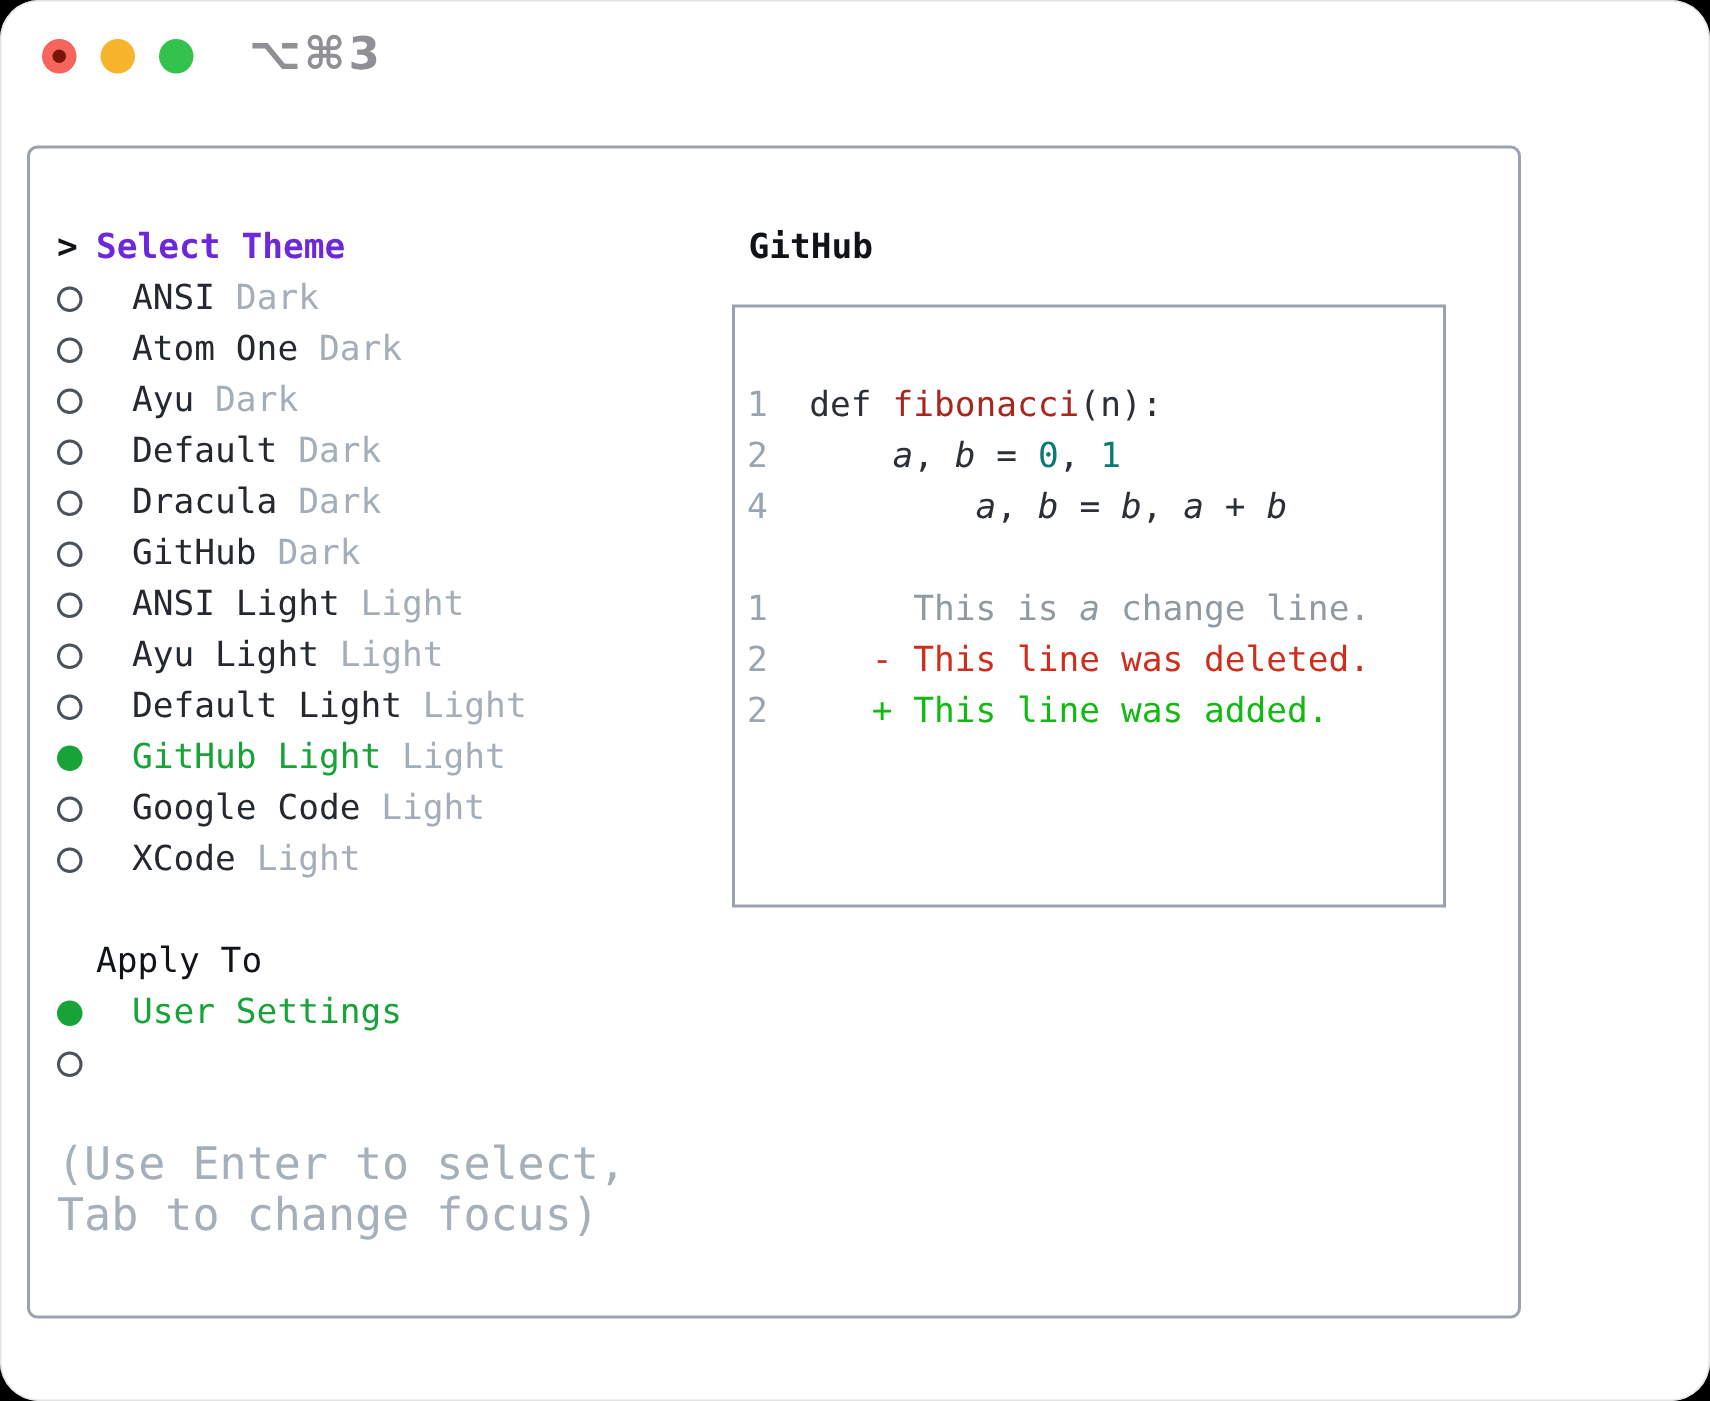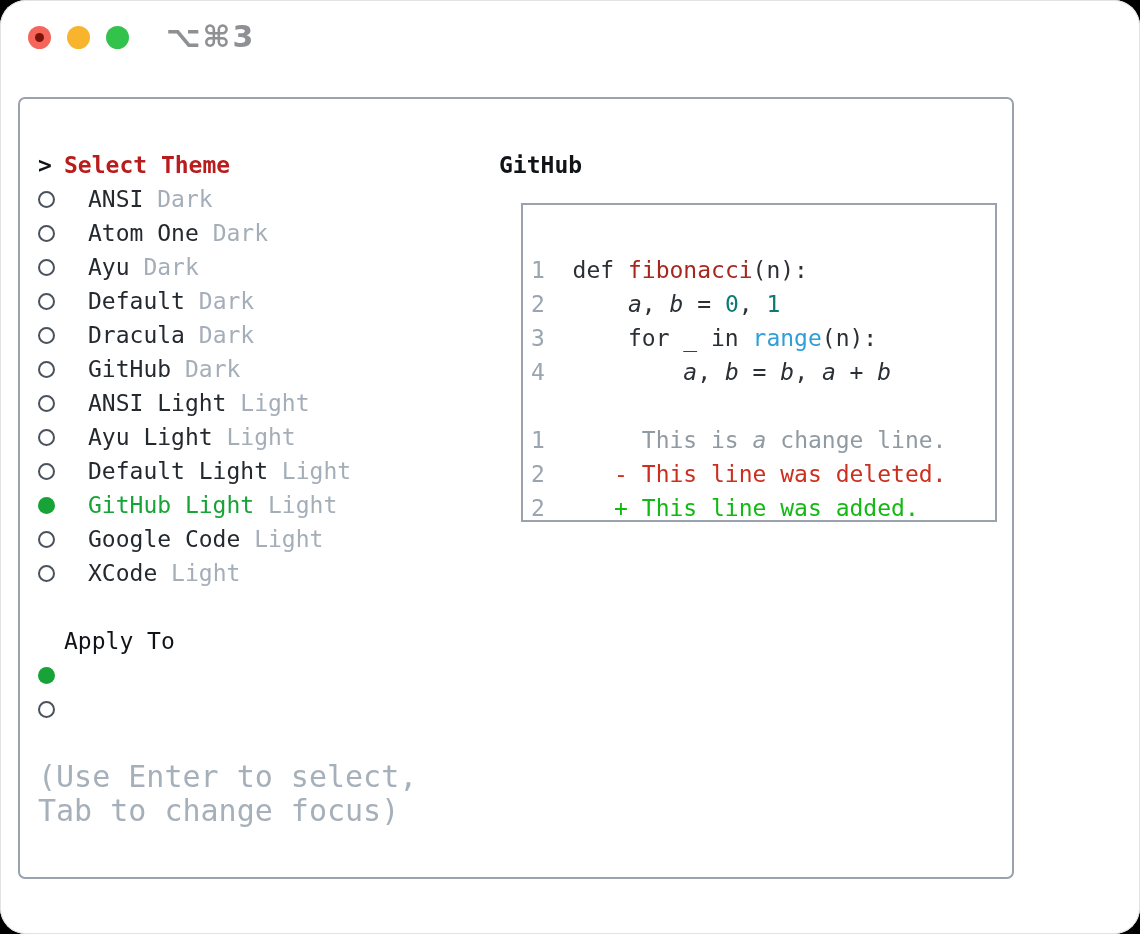--- a/index.html
+++ b/index.html
@@ -22,35 +22,35 @@
   .panel{
     position:absolute;left:18px;top:97px;width:996px;height:782px;
     border:2px solid var(--border-gray);border-radius:7px;box-sizing:border-box;
     background:#fff;
   }
   .row{display:flex;align-items:center;height:34px;font-size:23px;color:var(--text-dark);white-space:pre;}
   .marker-slot{width:26px;flex:0 0 26px;display:flex;align-items:center;}
   .ring{width:13px;height:13px;border:2px solid #4a525b;border-radius:50%;box-sizing:content-box;}
   .dot-sel{width:17px;height:17px;background:var(--accent-green);border-radius:50%;}
   .chev{font-weight:700;color:#101418;}
-  .bold-label{font-weight:700;color:#b91c1c;}
+  .bold-label{font-weight:700;color:#6d28d9;}
   .name{color:var(--text-dark);margin-left:24px;}
   .name.sel{color:var(--accent-green);}
   .variant{color:var(--muted);}
   
   .left-col{position:absolute;left:18px;top:49px;width:420px;}
   .apply-block{margin-top:34px;}
   .hint{
     margin-top:34px;width:402px;font-size:30px;line-height:34px;
     color:var(--hint-gray);white-space:normal;
   }
   
   .preview-label{position:absolute;left:479px;top:49px;height:34px;line-height:34px;font-size:23px;font-weight:700;color:#101418;}
   .preview-box{
-    position:absolute;left:501px;top:104px;width:476px;height:319px;
+    position:absolute;left:468px;top:104px;width:476px;height:402px;
     border:2px solid var(--border-gray);box-sizing:border-box;background:#fff;
   }
   .code{position:absolute;left:8px;top:48px;}
   .code-line{height:34px;line-height:34px;font-size:23px;white-space:pre;color:var(--code-fg);}
   .ln{color:var(--lineno);}
   .seg-fn{color:var(--function-red);}
   .seg-lit{color:var(--literal-teal);}
   .seg-call{color:var(--call-blue);}
   .seg-var{color:var(--code-fg);font-style:italic;}
   .seg-ctx{color:var(--context-gray);margin-top:28px;}
@@ -92,35 +92,34 @@
           <div class="row"><span class="marker-slot"><span class="ring"></span></span><span class="name">Google Code</span><span class="variant"> Light</span></div>
           <div class="row"><span class="marker-slot"><span class="ring"></span></span><span class="name">XCode</span><span class="variant"> Light</span></div>
         </div>
 
       <div class="apply-block">
         <div class="row">
           <span class="marker-slot"></span>
           <span class="bold-label" style="font-weight:400;color:#101418;">Apply To</span>
         </div>
         <div id="apply-rows">
-            <div class="row"><span class="marker-slot"><span class="dot-sel"></span></span></div>
+            <div class="row"><span class="marker-slot"><span class="dot-sel"></span></span><span class="name sel">User Settings</span></div>
             <div class="row"><span class="marker-slot"><span class="ring"></span></span></div>
           </div>
       </div>
 
       <div class="hint">(Use Enter to select, Tab to change focus)</div>
     </div>
 
     <div class="preview-label">GitHub</div>
 
     <div class="preview-box">
       <div class="code" id="code-lines">
           <div class="code-line"><span class="ln">1</span><span class="seg-fg">  def </span><span class="seg-fn">fibonacci</span><span class="seg-fg">(n):</span></div>
           <div class="code-line"><span class="ln">2</span><span class="seg-fg">      </span><span class="seg-var">a</span><span class="seg-fg">, </span><span class="seg-var">b</span><span class="seg-fg"> = </span><span class="seg-lit">0</span><span class="seg-fg">, </span><span class="seg-lit">1</span></div>
-          <div class="code-line"><span class="ln">3</span><span class="seg-fg">      for _ in </span><span class="seg-call">range</span><span class="seg-fg">(n):</span></div>
           <div class="code-line"><span class="ln">4</span><span class="seg-fg">          </span><span class="seg-var">a</span><span class="seg-fg">, </span><span class="seg-var">b</span><span class="seg-fg"> = </span><span class="seg-var">b</span><span class="seg-fg">, </span><span class="seg-var">a</span><span class="seg-fg"> + </span><span class="seg-var">b</span></div>
           <div class="code-line"><span class="ln"> </span></div>
           <div class="code-line"><span class="ln">1</span><span class="seg-ctx">       This is </span><span class="seg-ctxv">a</span><span class="seg-ctx"> change line.</span></div>
           <div class="code-line"><span class="ln">2</span><span class="seg-del">     - This line was deleted.</span></div>
           <div class="code-line"><span class="ln">2</span><span class="seg-add">     + This line was added.</span></div>
         </div>
     </div>
 
   </div>
 </div>

